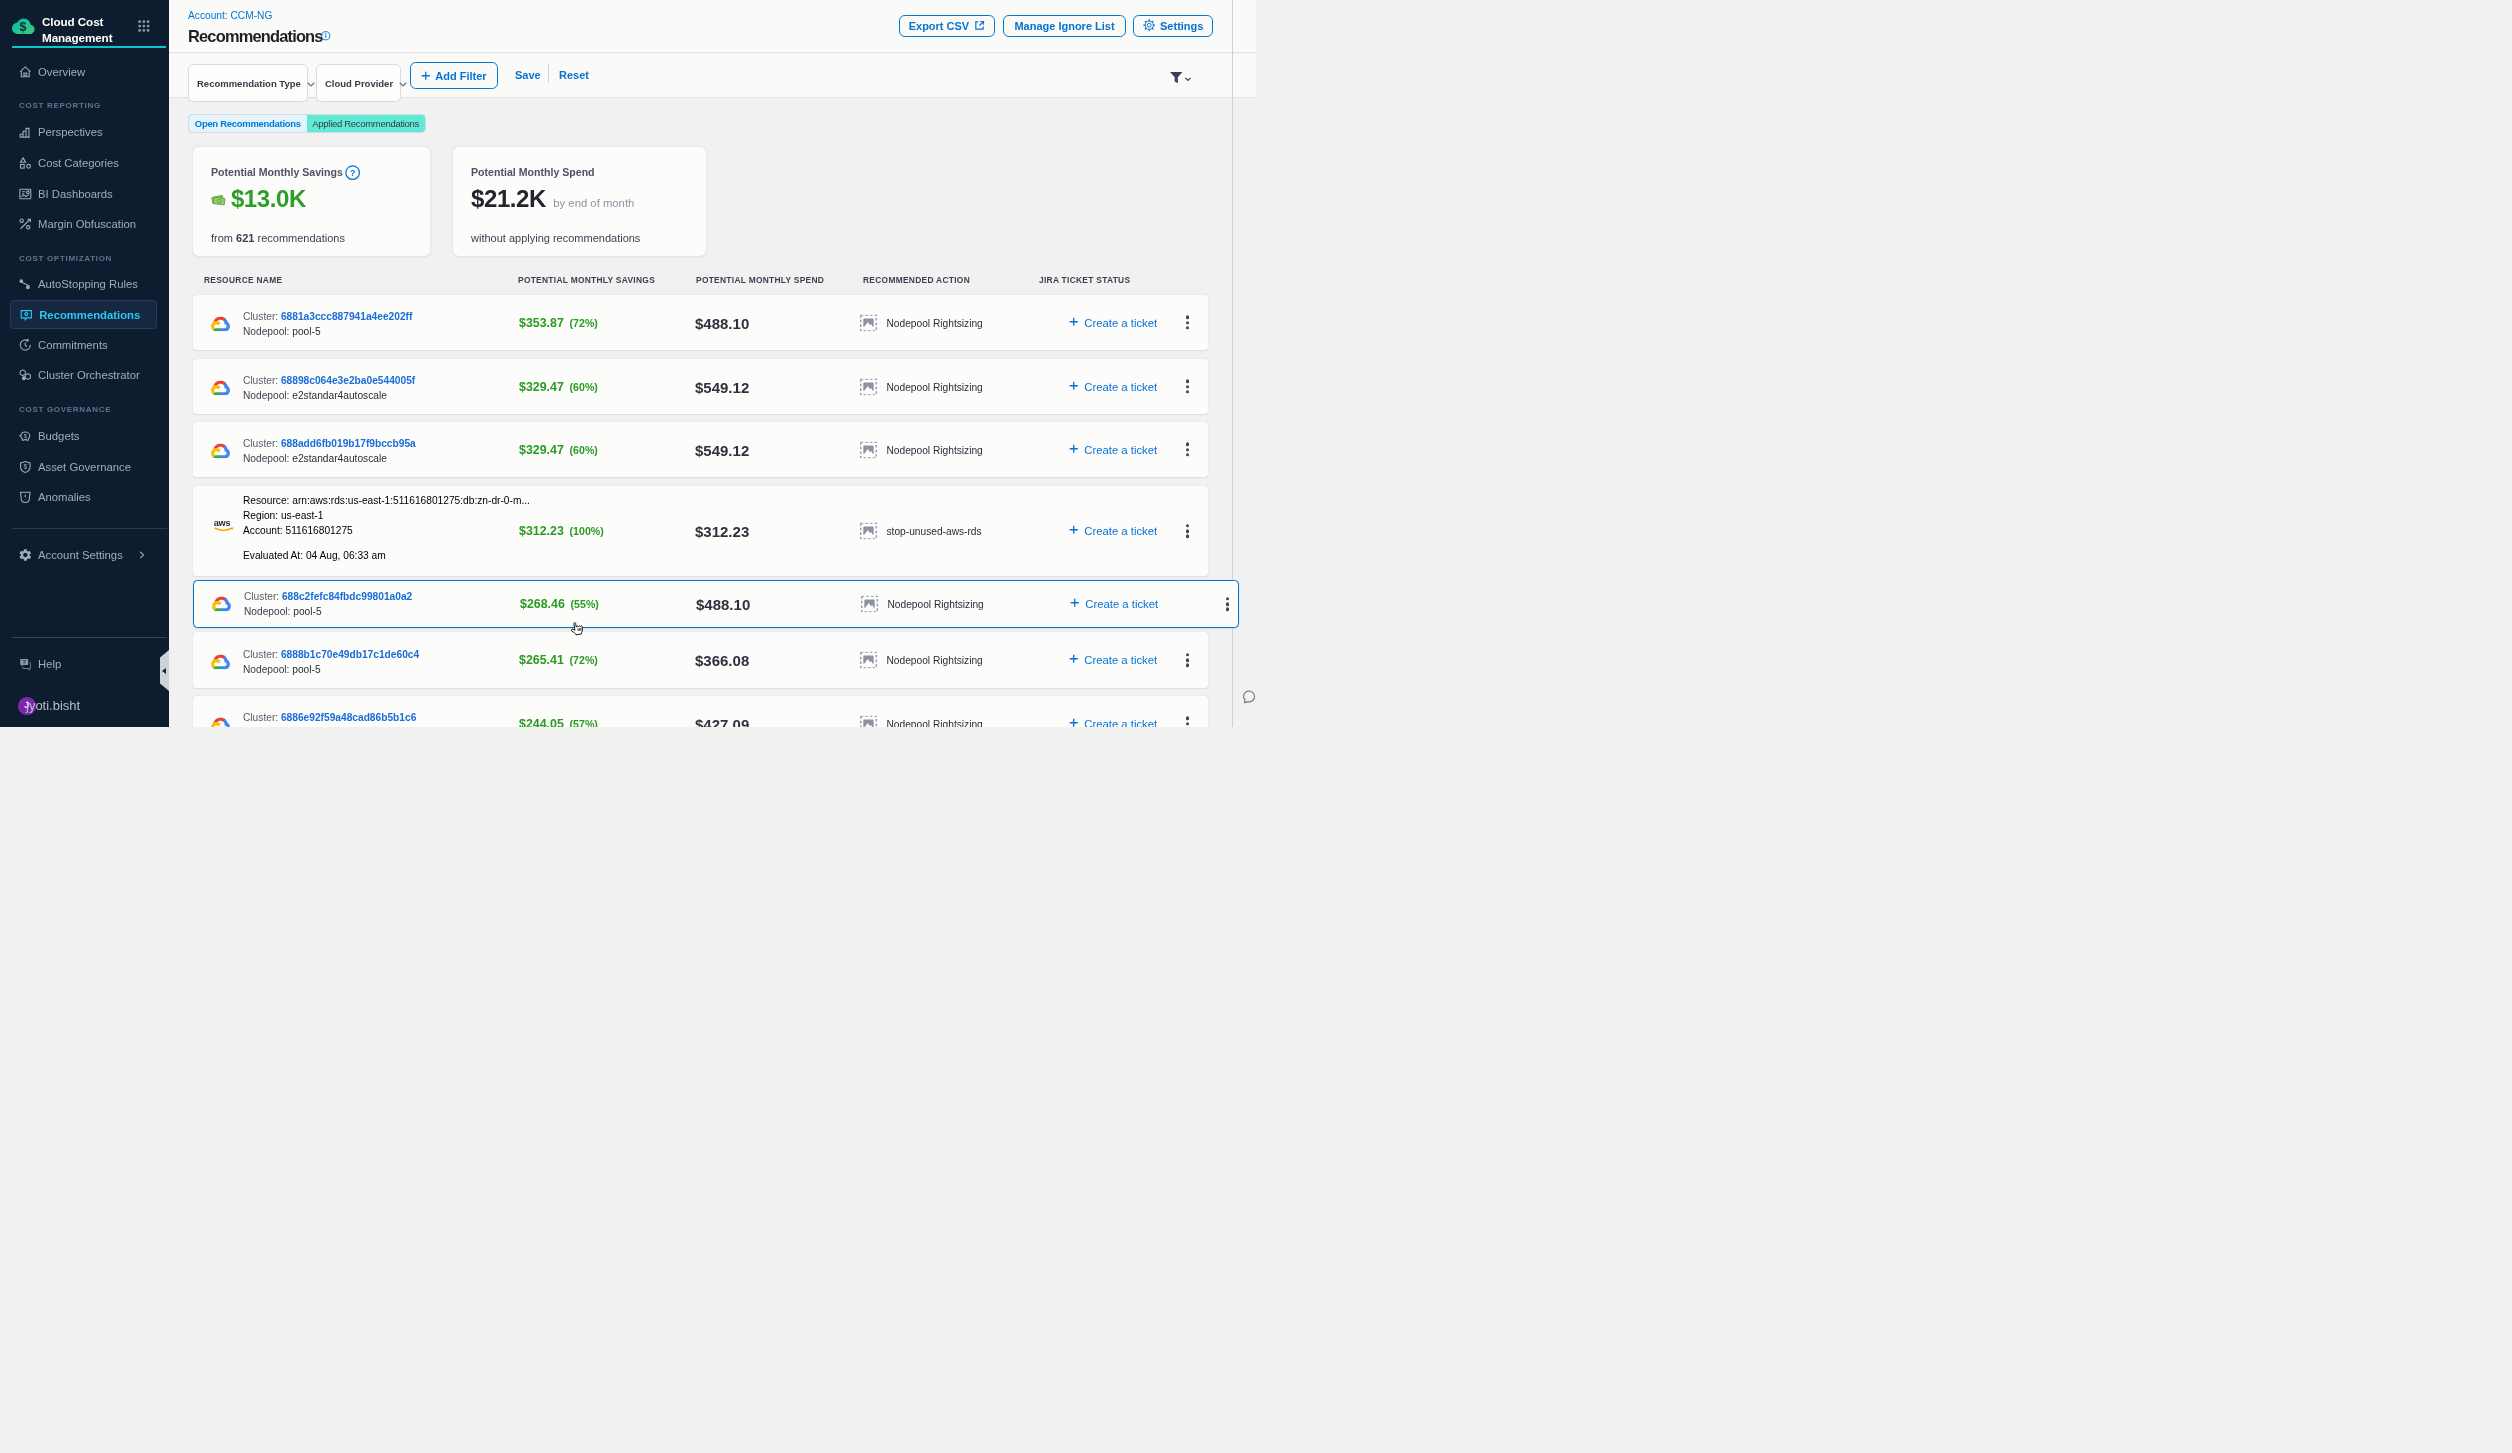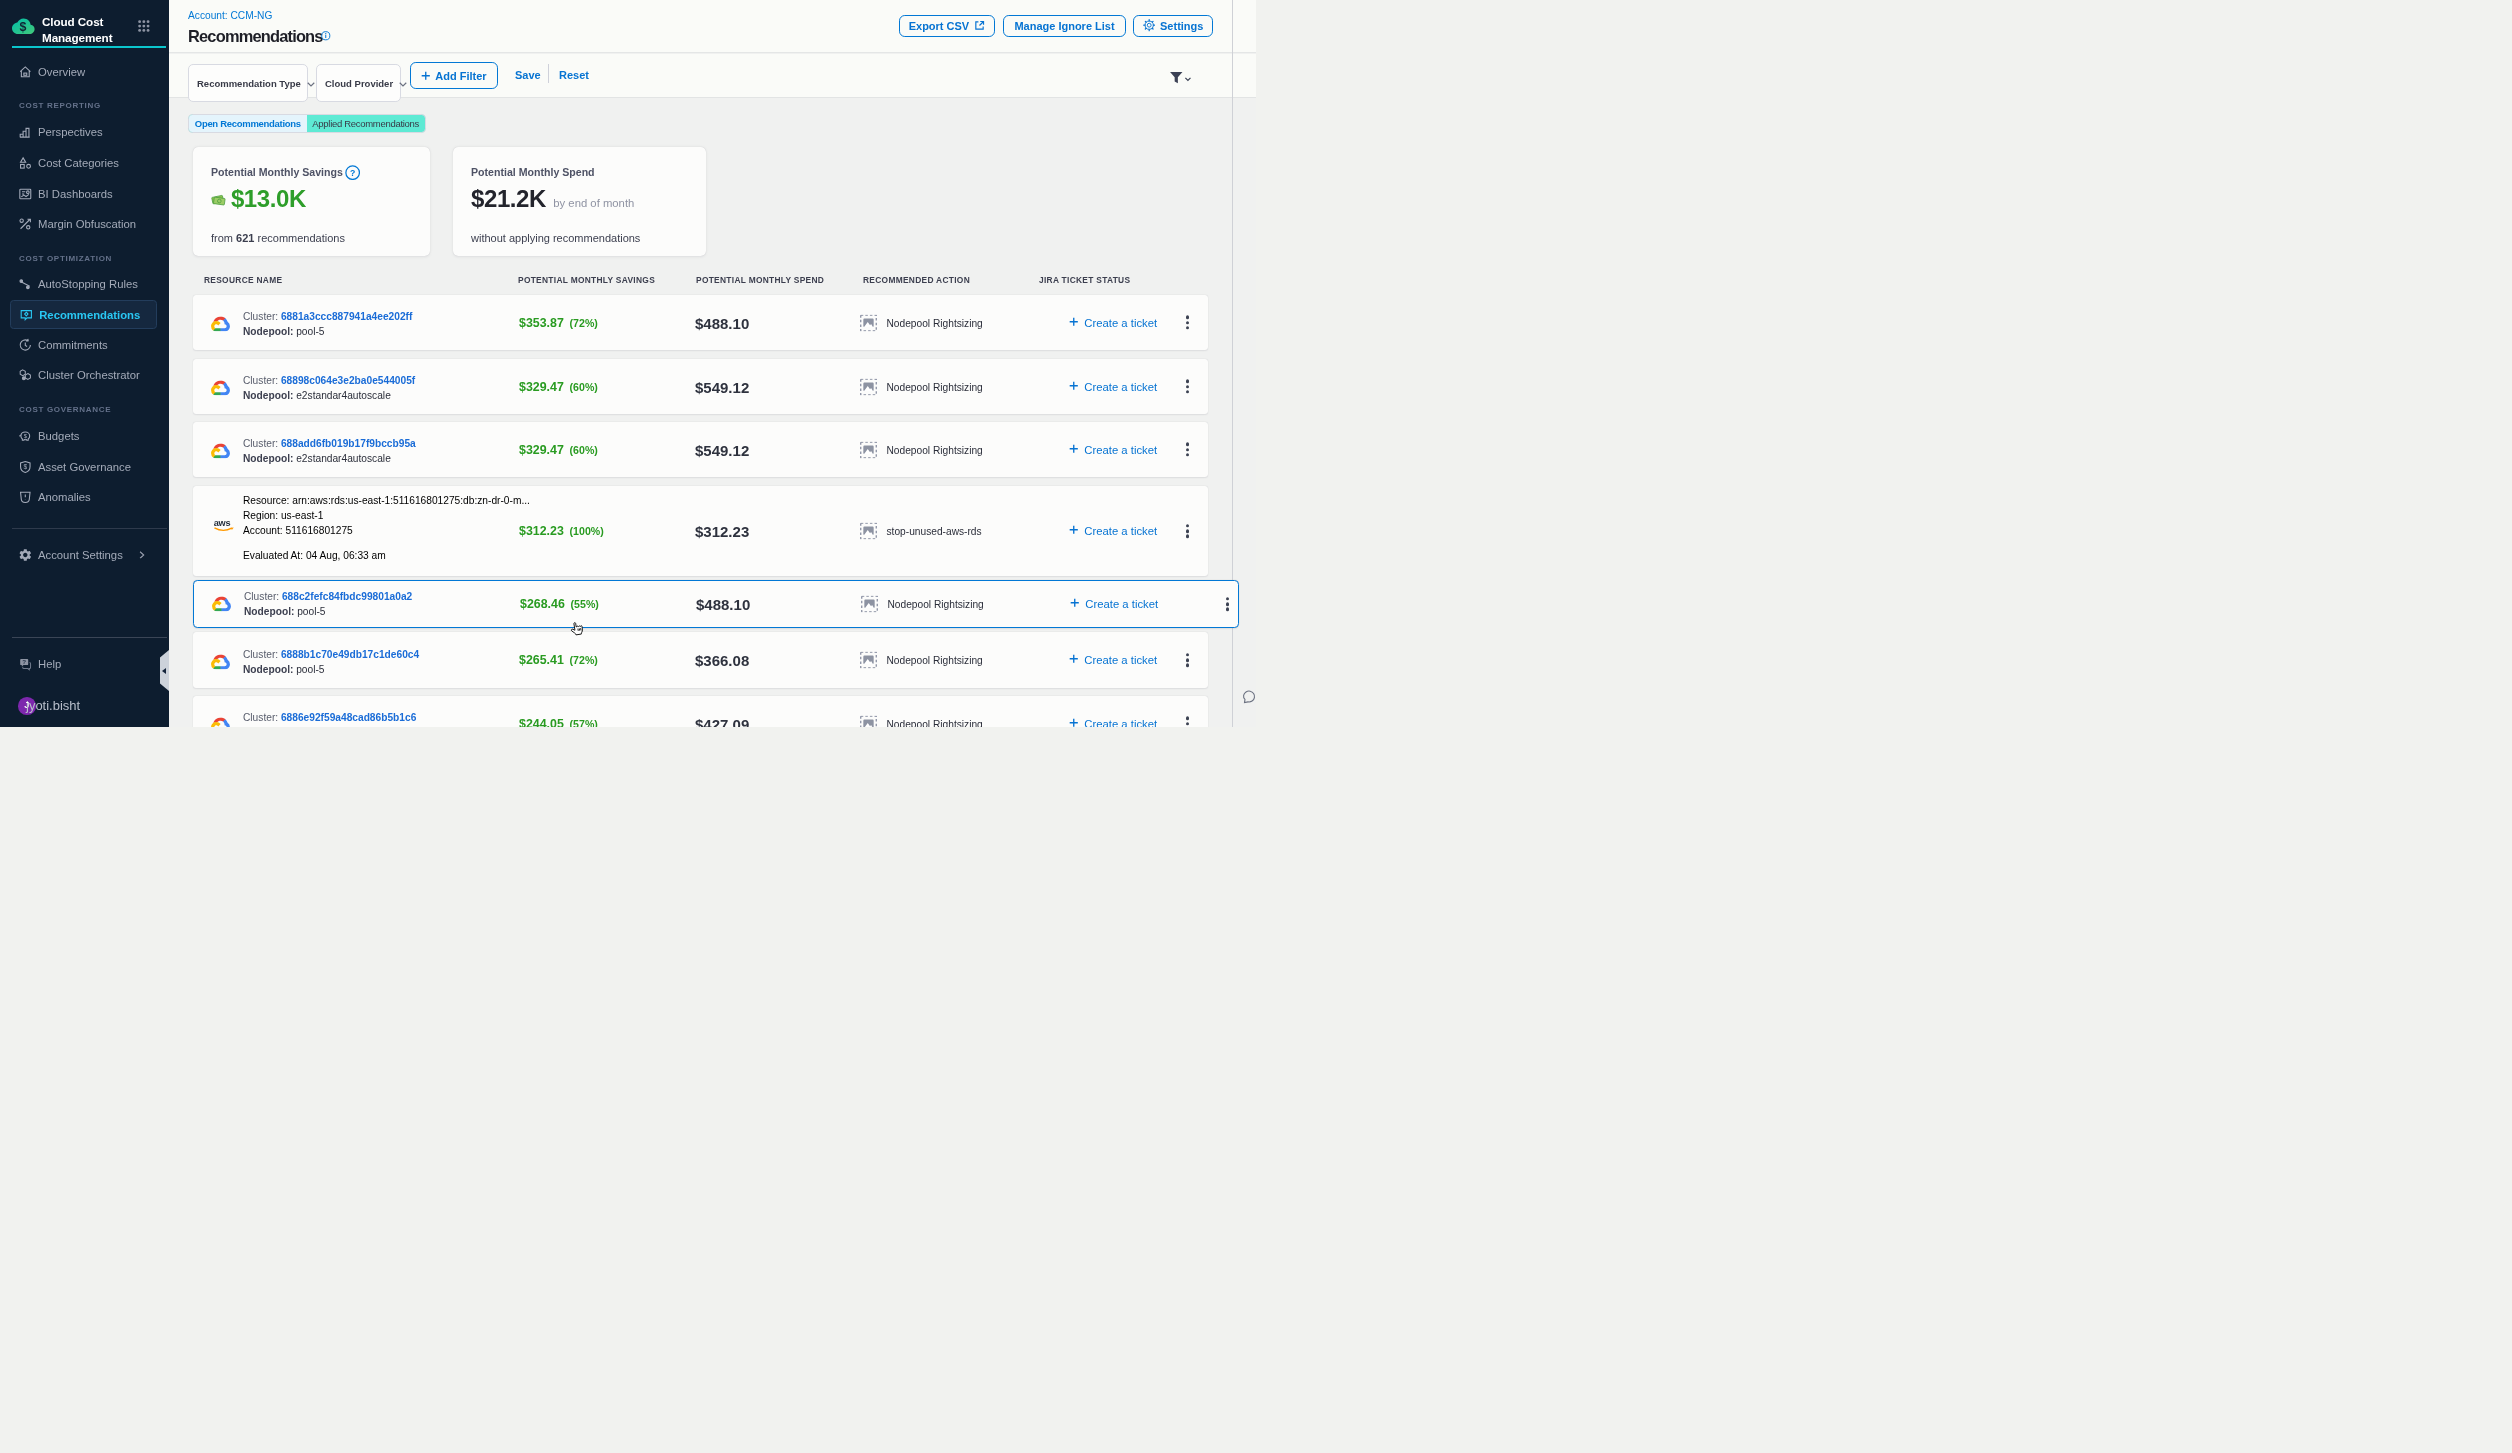--- a/index.html
+++ b/index.html
@@ -48,21 +48,21 @@
 .cardfoot { position:absolute; left:18px; top:85px; font-size:11px; color:#3b3e4e; }
 
 
 .th { position:absolute; top:275px; font-size:8.4px; font-weight:bold; letter-spacing:0.3px; color:#3b3e4e; }
 .row { position:absolute; z-index:1; left:24px; width:1015px; background:#fcfcfb; border-radius:2.9px; box-shadow:0 0 0.7px rgba(40,41,61,.16), 0 0.7px 1.5px rgba(96,97,112,.12); }
 .row.sel { left:24px; width:1046px; border:1.5px solid #0278d5; border-radius:4.4px; }
 .gcp { position:absolute; left:18px; top:calc(50% + 1.5px); transform:translateY(-50%); }
 .rtext { position:absolute; left:50px; top:calc(50% + 1.5px); transform:translateY(-50%); font-size:10.2px; line-height:15.3px; white-space:nowrap; }
 .rtext .lbl { color:#575c6b; }
 .rtext .id { color:#1a6cd7; font-weight:bold; }
-.rtext .b { color:#3d4050; font-weight:bold; }
+.rtext .b { color:#3d4050; font-weight:normal; }
 .rtext .v { color:#2b2e3a; }
 .saving { position:absolute; left:326px; top:50%; transform:translateY(-50%); font-size:12.4px; font-weight:bold; color:#299b21; white-space:nowrap; }
 .saving .pct { font-size:10.6px; margin-left:5.8px; }
 .spend { position:absolute; left:502px; top:50%; transform:translateY(-50%); font-size:15px; font-weight:bold; color:#2e323e; }
 .action { position:absolute; left:667px; top:50%; transform:translateY(-50%); display:flex; align-items:center; gap:9.5px; font-size:10.2px; color:#2b2e3a; white-space:nowrap; }
 .ticket { position:absolute; left:876px; top:50%; transform:translateY(-50%); font-size:11.3px; font-weight:normal; color:#0673d2; display:flex; align-items:flex-start; gap:5.8px; white-space:nowrap; }
 .dots { position:absolute; left:993px; top:50%; transform:translateY(-50%); width:3.6px; }
 .dots i { display:block; width:3.4px; height:3.4px; border-radius:50%; background:#3c4252; margin:1.9px 0; }
 .row.sel .dots { left:1032px; }
 .row.sel .rtext, .row.sel .gcp { top:50%; }

